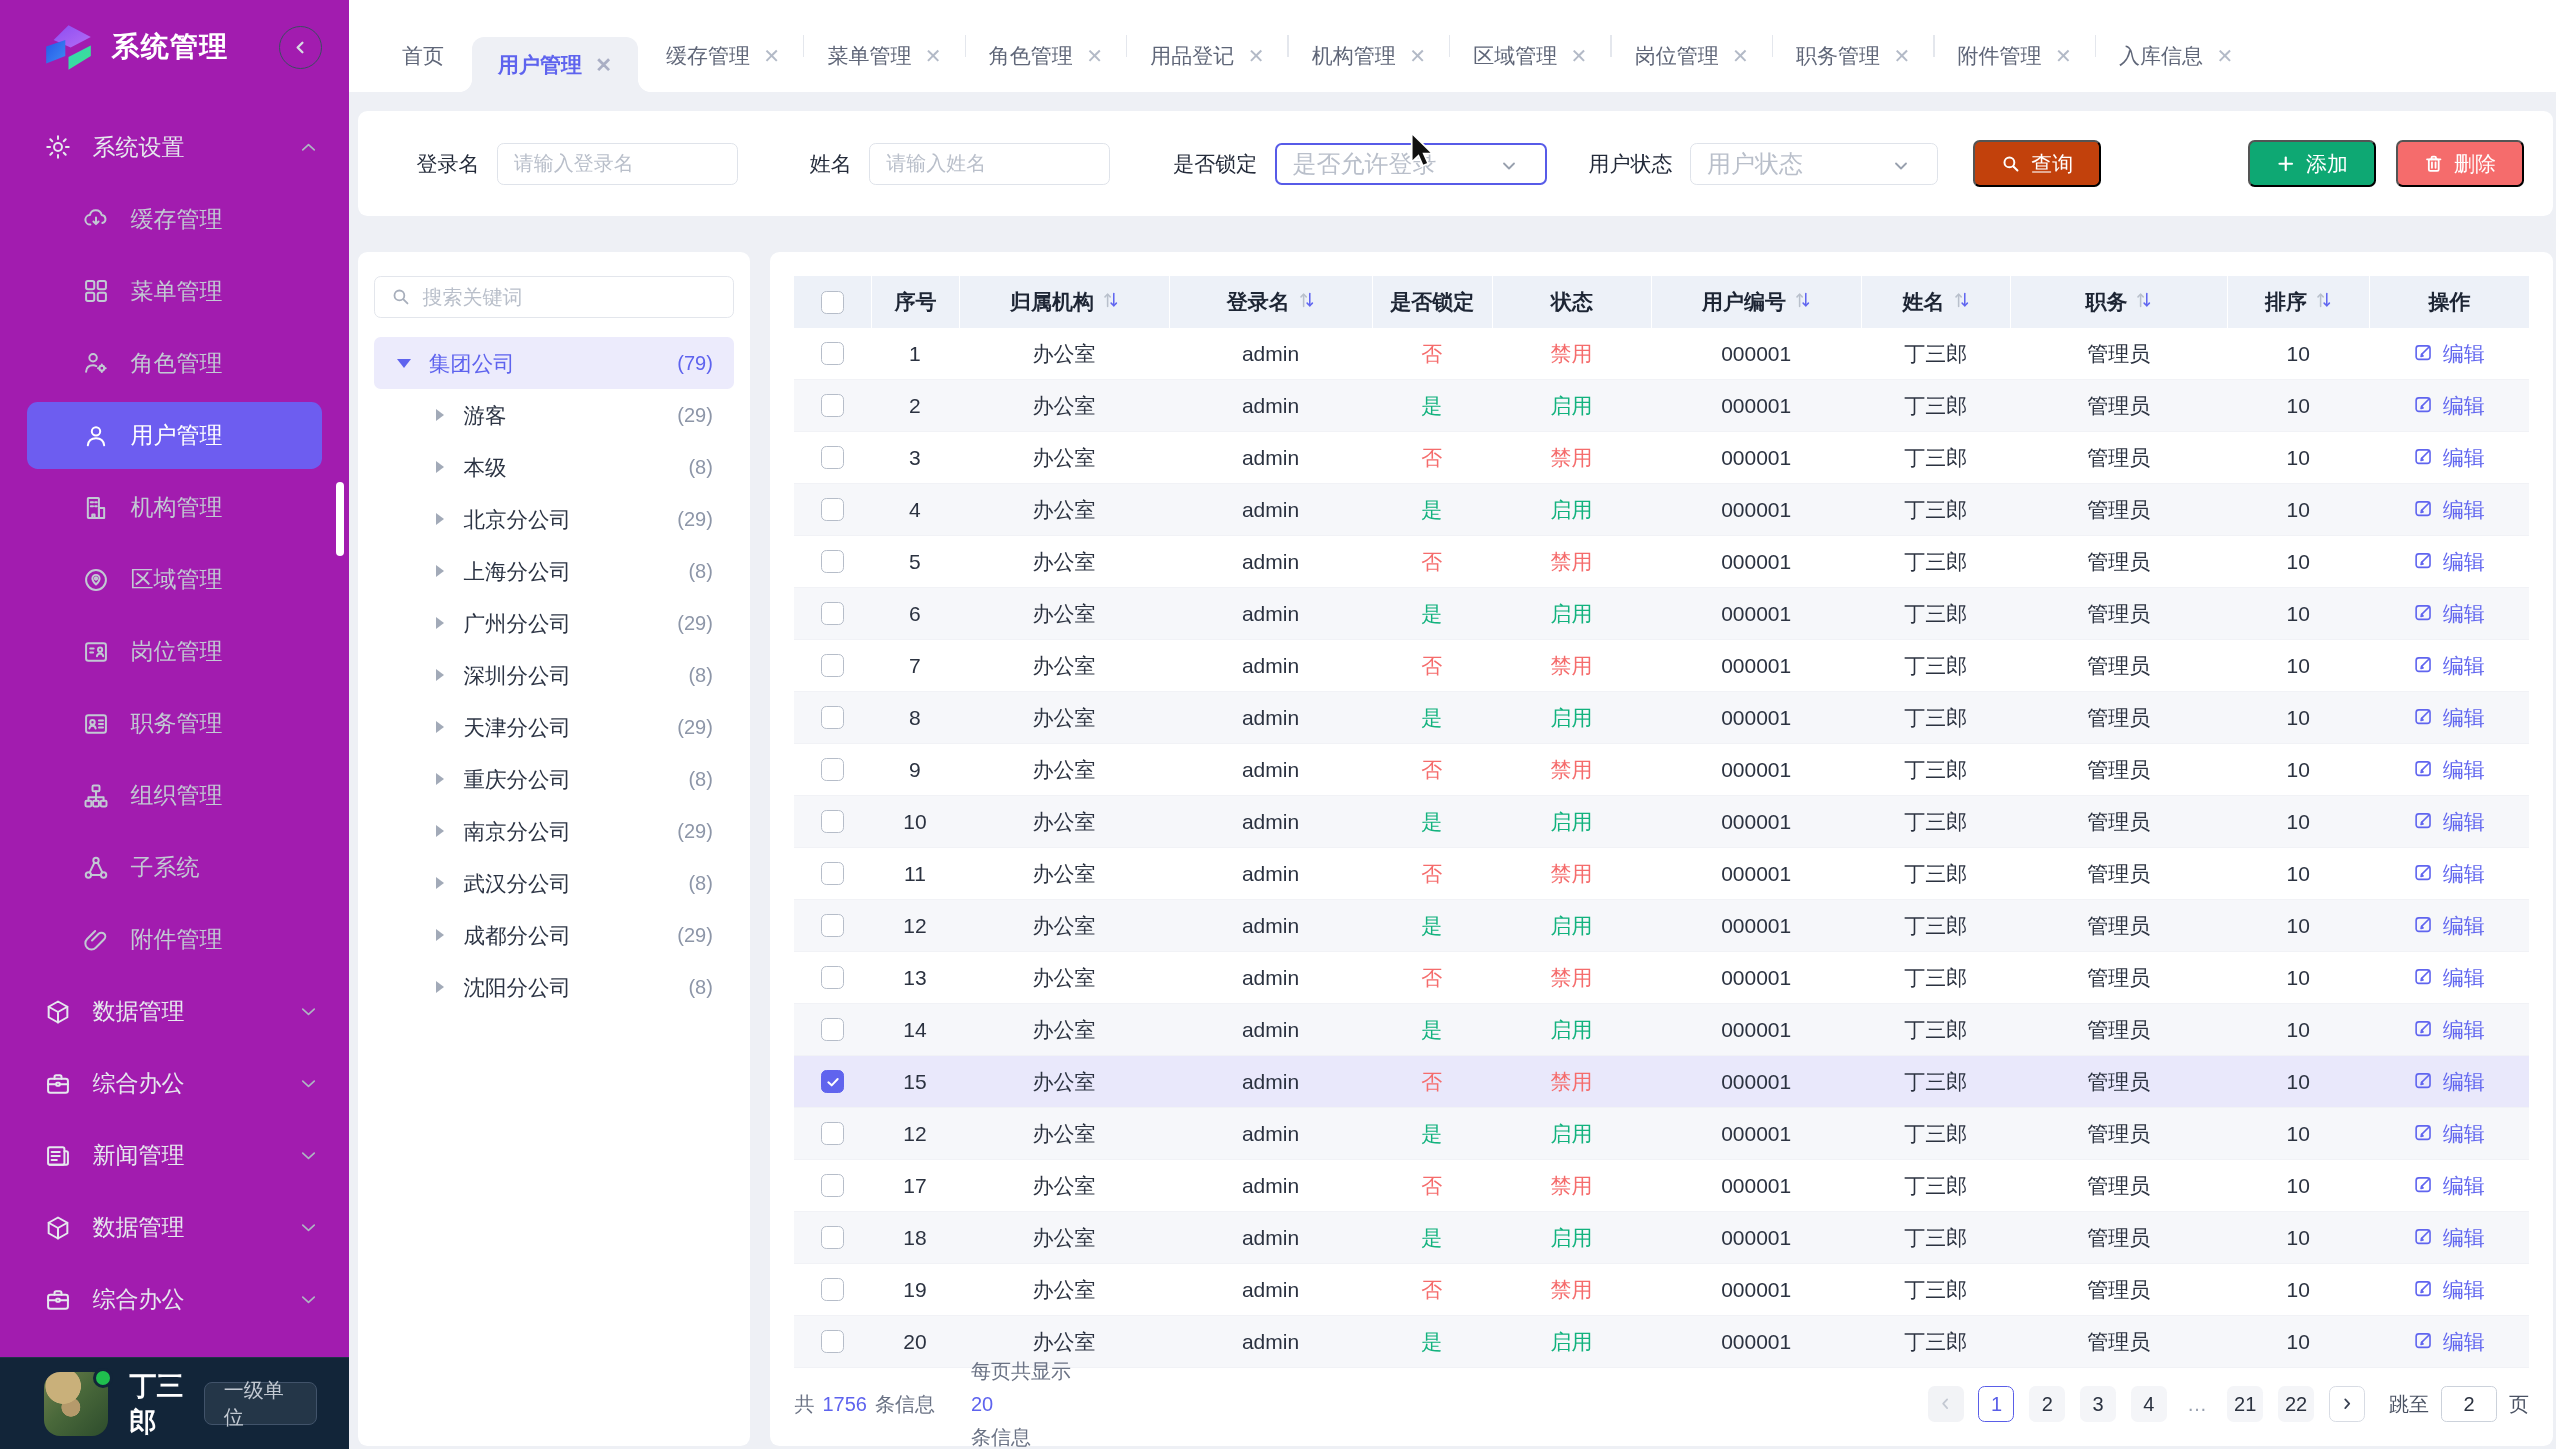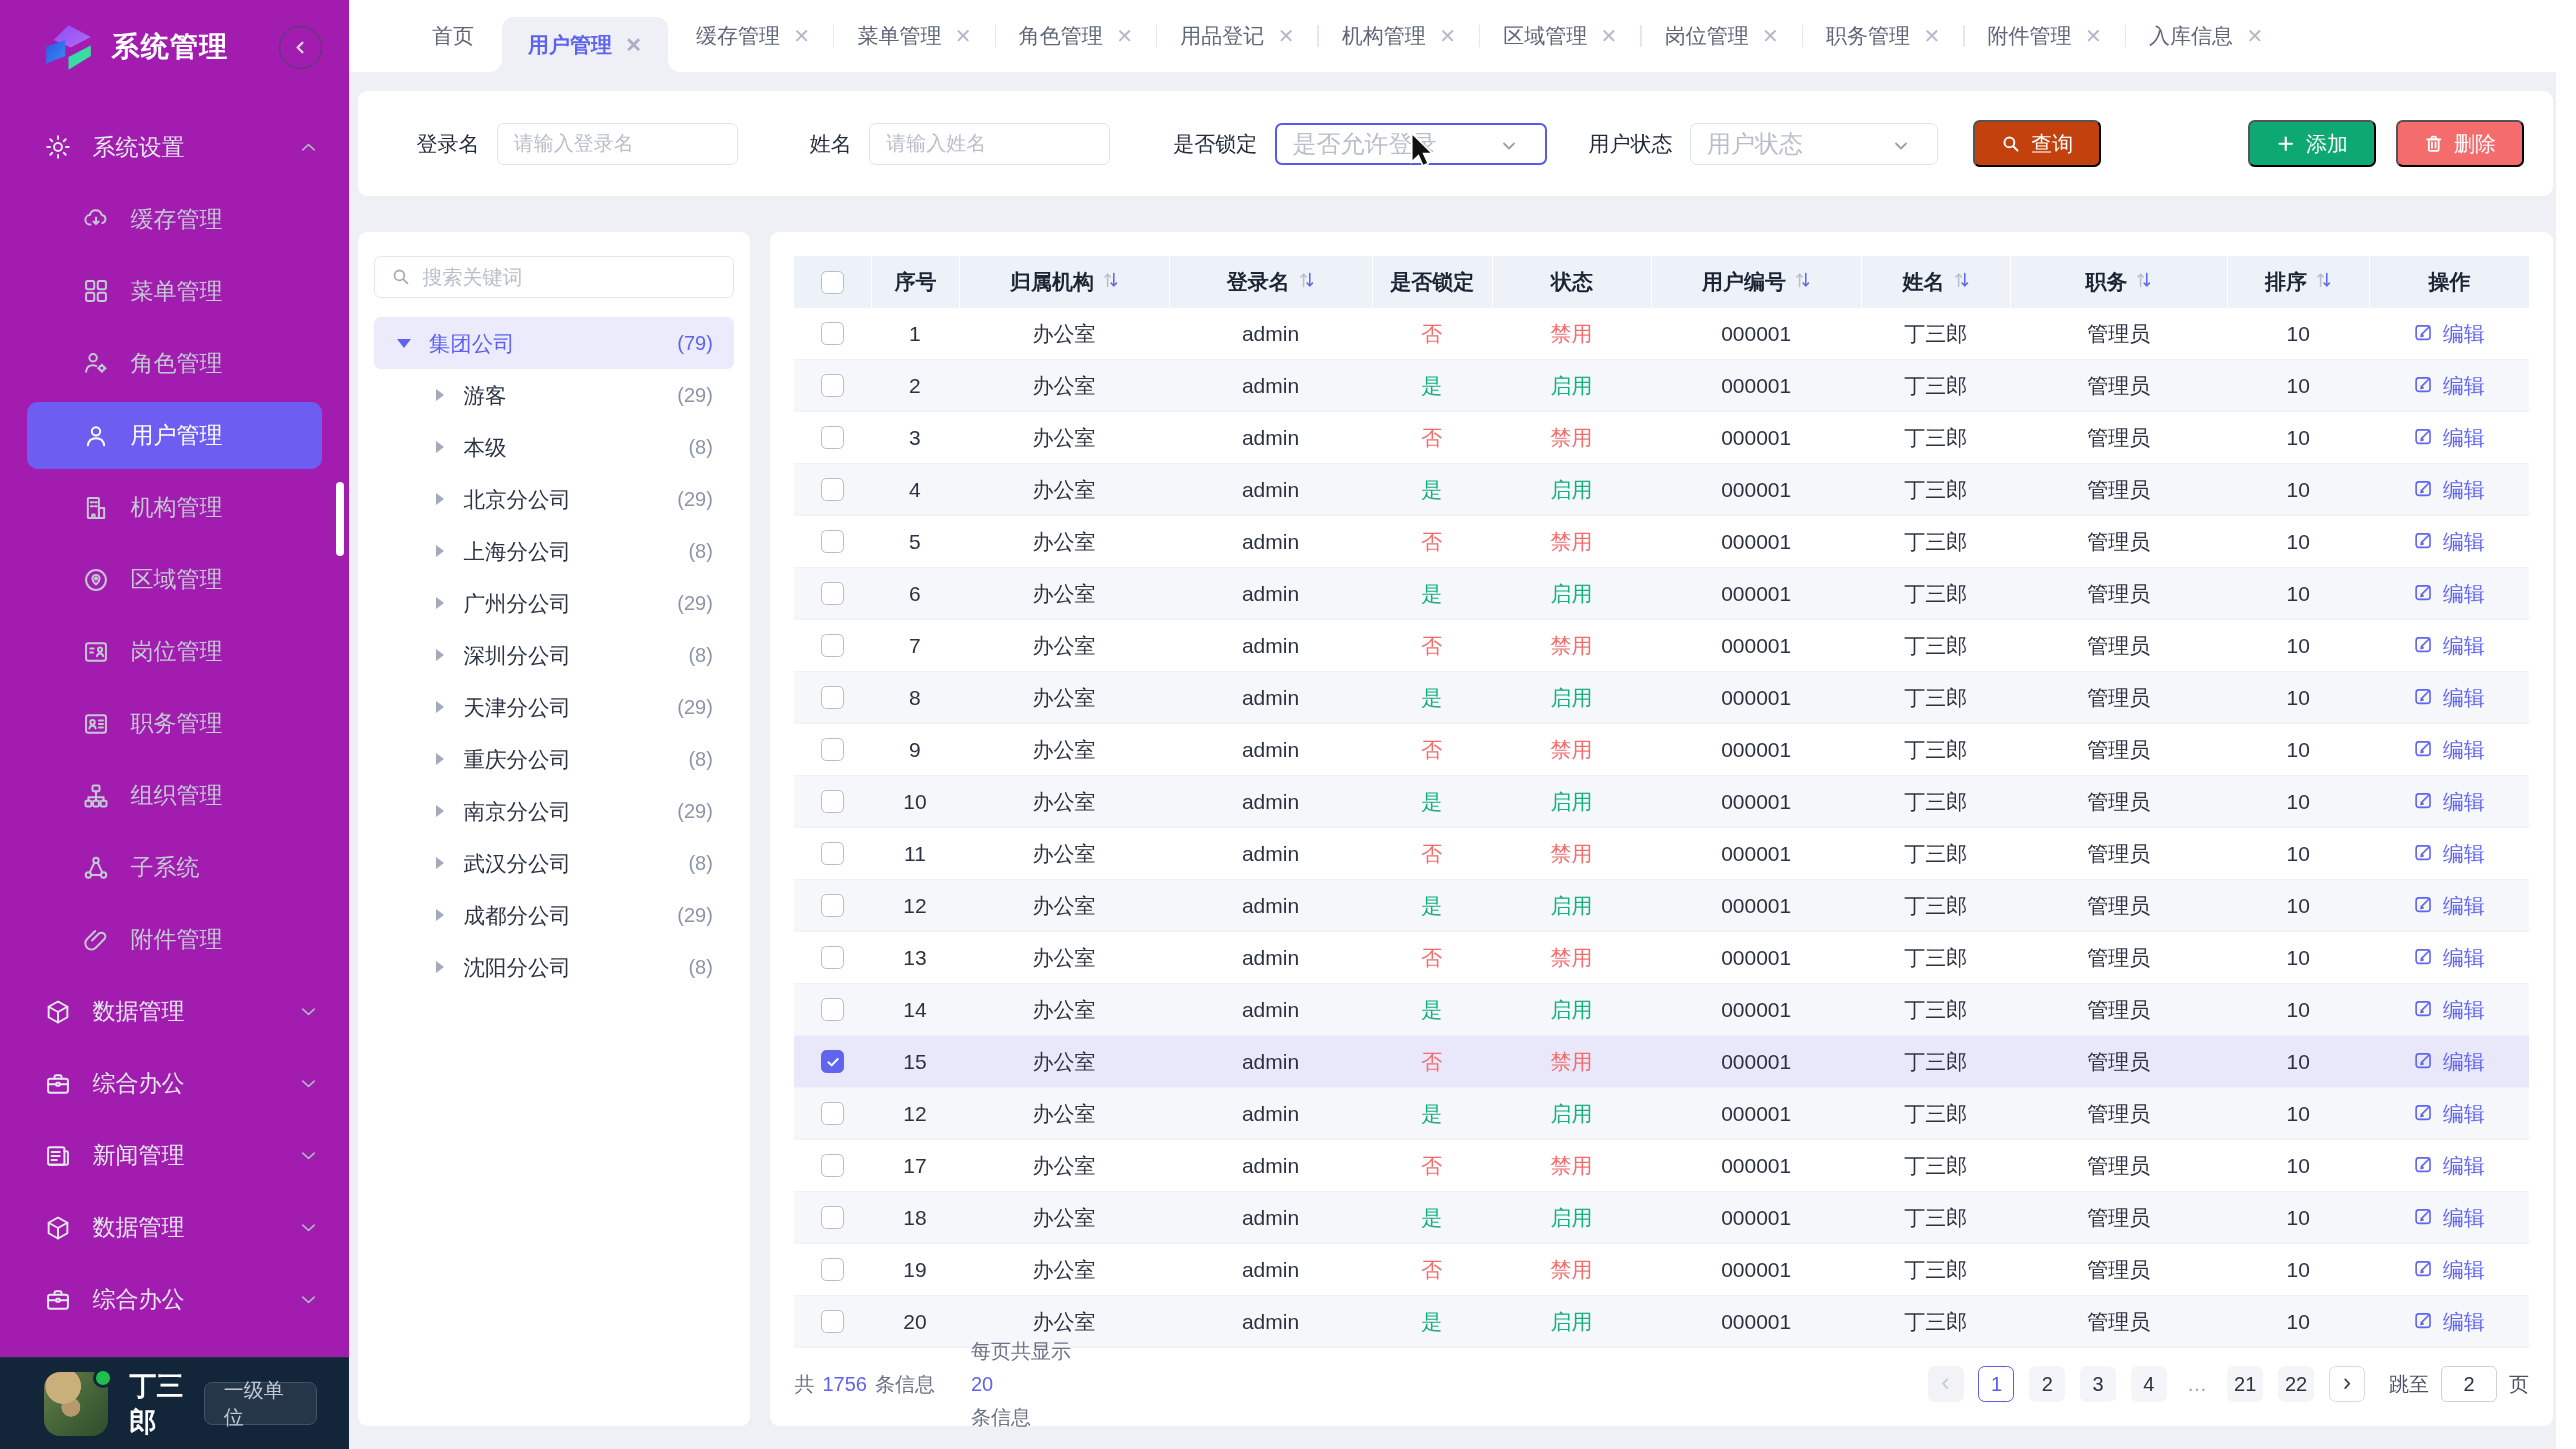--- a/index.html
+++ b/index.html
@@ -28,21 +28,21 @@
     background:
       radial-gradient(circle at 30% 22%, #c9b07a 0 26%, transparent 27%),
       radial-gradient(circle at 42% 55%, #b59a6b 0 18%, transparent 19%),
       linear-gradient(135deg,#6f7f4e 0%, #49683a 45%, #2d4c2c 100%); }
   .status-dot { position:absolute; top:-4px; right:-5.4px; width:20px; height:20px; border-radius:50%; background:#1fbf4e; border:3.4px solid #122539; }
   .user-name { color:#ffffff; font-size:27px; font-weight:bold; margin-left:21.5px; }
   .user-badge { margin-left:auto; height:43px; padding:0 19px; display:flex; align-items:center; background:#243648; border:1.3px solid #41536a; border-radius:8px; color:#c3cad3; font-size:20px; }
 
   
   .main { flex:1; display:flex; flex-direction:column; min-width:0; }
-  .tabbar { height:72px; background:#ffffff; display:flex; align-items:flex-end; padding-left:60px; flex:none; }
+  .tabbar { height:92px; background:#ffffff; display:flex; align-items:flex-end; padding-left:30px; flex:none; }
   .tab { height:72px; display:flex; align-items:center; padding:0 23px; gap:13.4px; color:#5f6678; font-size:21px; white-space:nowrap; }
   .tab-close { color:#b3bac7; font-size:20px; line-height:1; }
   .tab.active { height:55px; background:#eef0f5; border-radius:12px 12px 0 0; color:#5e63ee; font-weight:bold; position:relative; margin:0 5.4px; padding:0 25.5px; }
   .tab.active .tab-close { color:#a9aec4; }
   .tab.active::before, .tab.active::after { content:""; position:absolute; bottom:0; width:13.4px; height:13.4px; }
   .tab.active::before { left:-13.4px; background:radial-gradient(circle at 0 0, transparent 12.7px, #eef0f5 13.4px); }
   .tab.active::after  { right:-13.4px; background:radial-gradient(circle at 100% 0, transparent 12.7px, #eef0f5 13.4px); }
   .tab-divider { width:1.3px; height:21.5px; background:#e4e7ed; align-self:center; }
 
   .content { flex:1; padding:19px 23px 0 9.4px; display:flex; flex-direction:column; min-height:0; }

